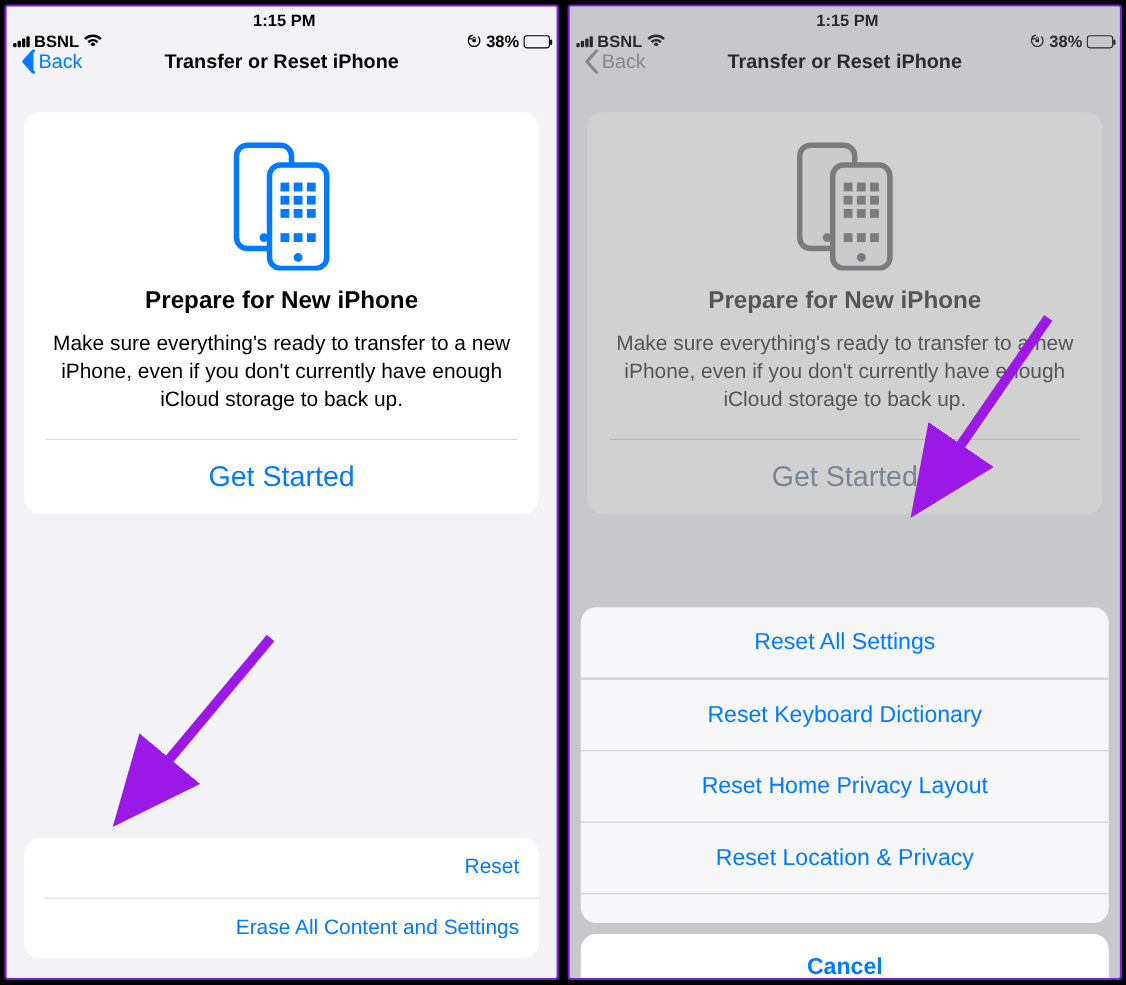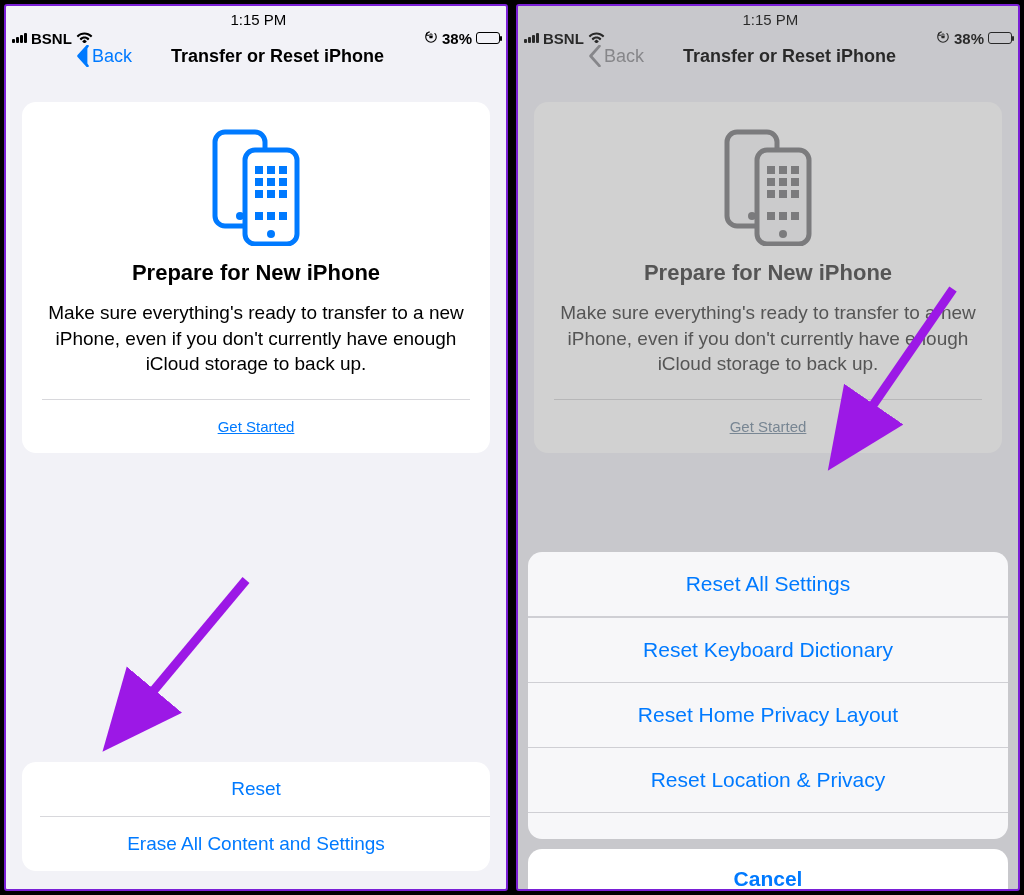--- a/index.html
+++ b/index.html
@@ -24,68 +24,67 @@
     height: 26px;
     display: flex;
     align-items: center;
     justify-content: space-between;
     padding: 0 6px;
     font-size: 15px;
     font-weight: 600;
     color: #000;
   }
   .sb-left, .sb-right { display: flex; align-items: center; gap: 4px; margin-top: 38px; }
-  .sb-center { font-weight: 400; }
+  .sb-center { font-weight: 700; }
   .sig-bars { display: flex; align-items: flex-end; gap: 1px; }
   .sig-bars span { width: 3px; background: #000; border-radius: 1px; }
   .sig-bars span:nth-child(1){height:4px} .sig-bars span:nth-child(2){height:6px}
   .sig-bars span:nth-child(3){height:8px} .sig-bars span:nth-child(4){height:10px}
   .wifi { font-size: 15px; }
   .lock-orient { font-size: 13px; }
   .batt { display:flex; align-items:center; gap:2px; }
   .batt-body { width:24px; height:12px; border:1px solid #000; border-radius:3px; position:relative; }
   .batt-body::after { content:""; position:absolute; right:-3px; top:3px; width:2px; height:5px; background:#000; border-radius:1px;}
   .batt-fill { height:100%; width:38%; background:#000; border-radius:1px; }
 
   
   .nav-bar {
     height: 48px;
     display: flex;
     align-items: center;
-    padding: 0 27px;
+    padding: 0 13px;
     position: relative;
-    margin-left: 43px;
   }
   .nav-back { display:flex; align-items:center; font-size:18px; color:#007aff; gap:2px;}
   .nav-back svg { width:14px; height:22px; }
   .nav-title { position:absolute; left:0; right:0; text-align:center; font-size:18px; font-weight:600; pointer-events:none;}
   .phone-right .nav-back { color:#8e8e93; }
 
   
   .content { flex:1; padding: 22px 16px 0 16px; position:relative; }
 
   .card {
     background:#fff;
     border-radius:14px;
     padding: 24px 20px 0 20px;
     text-align:center;
   }
   .card-title { font-size:22px; font-weight:600; margin-top:14px; }
   .card-desc  { font-size:19px; color:#000; line-height:1.35; margin-top:14px; padding:0 6px;}
   .card-divider { height:1px; background:#d8d8dc; margin-top:22px; }
-  .card-action { font-size:15px; color:#007aff; padding:18px 0;text-decoration:underline; }
+  .card-action { font-size:26px; color:#007aff; padding:18px 0; }
 
   .phones-icon { display:flex; justify-content:center; }
 
   
   .list-group {
     position:absolute; left:16px; right:16px; bottom:18px;
     background:#fff; border-radius:14px; overflow:hidden;
   }
-  .list-row { font-size:19px; color:#007aff; text-align:center; padding:16px 18px; }
+  .list-row { font-size:19px; color:#007aff; text-align:right; padding:16px 18px; }
   .list-sep { height:1px; background:#d8d8dc; margin-left:18px; }
 
   
   .phone-right .screen-dim {
     position:absolute; inset:0; background:rgba(120,120,120,0.34);
     pointer-events:none;
   }
   .phone-right .card,
   .phone-right .content { filter: grayscale(0.2); }
   .phone-right .card-title, .phone-right .card-desc { color:#444; }

